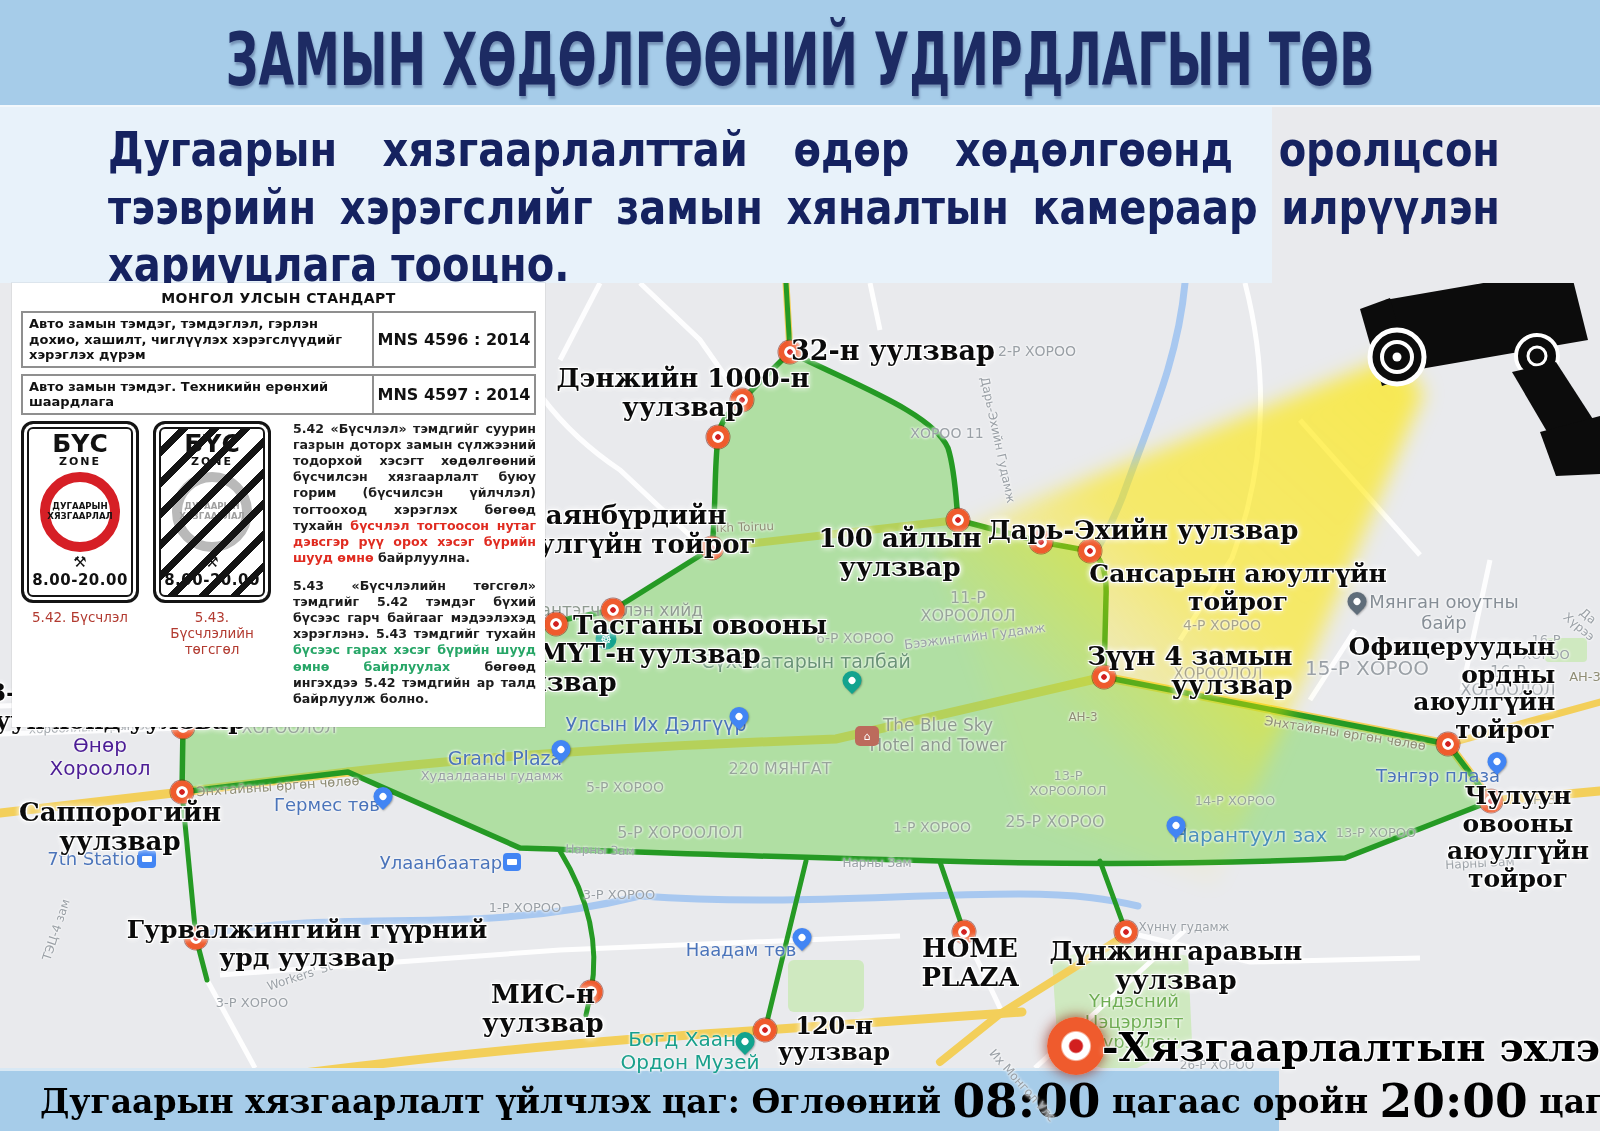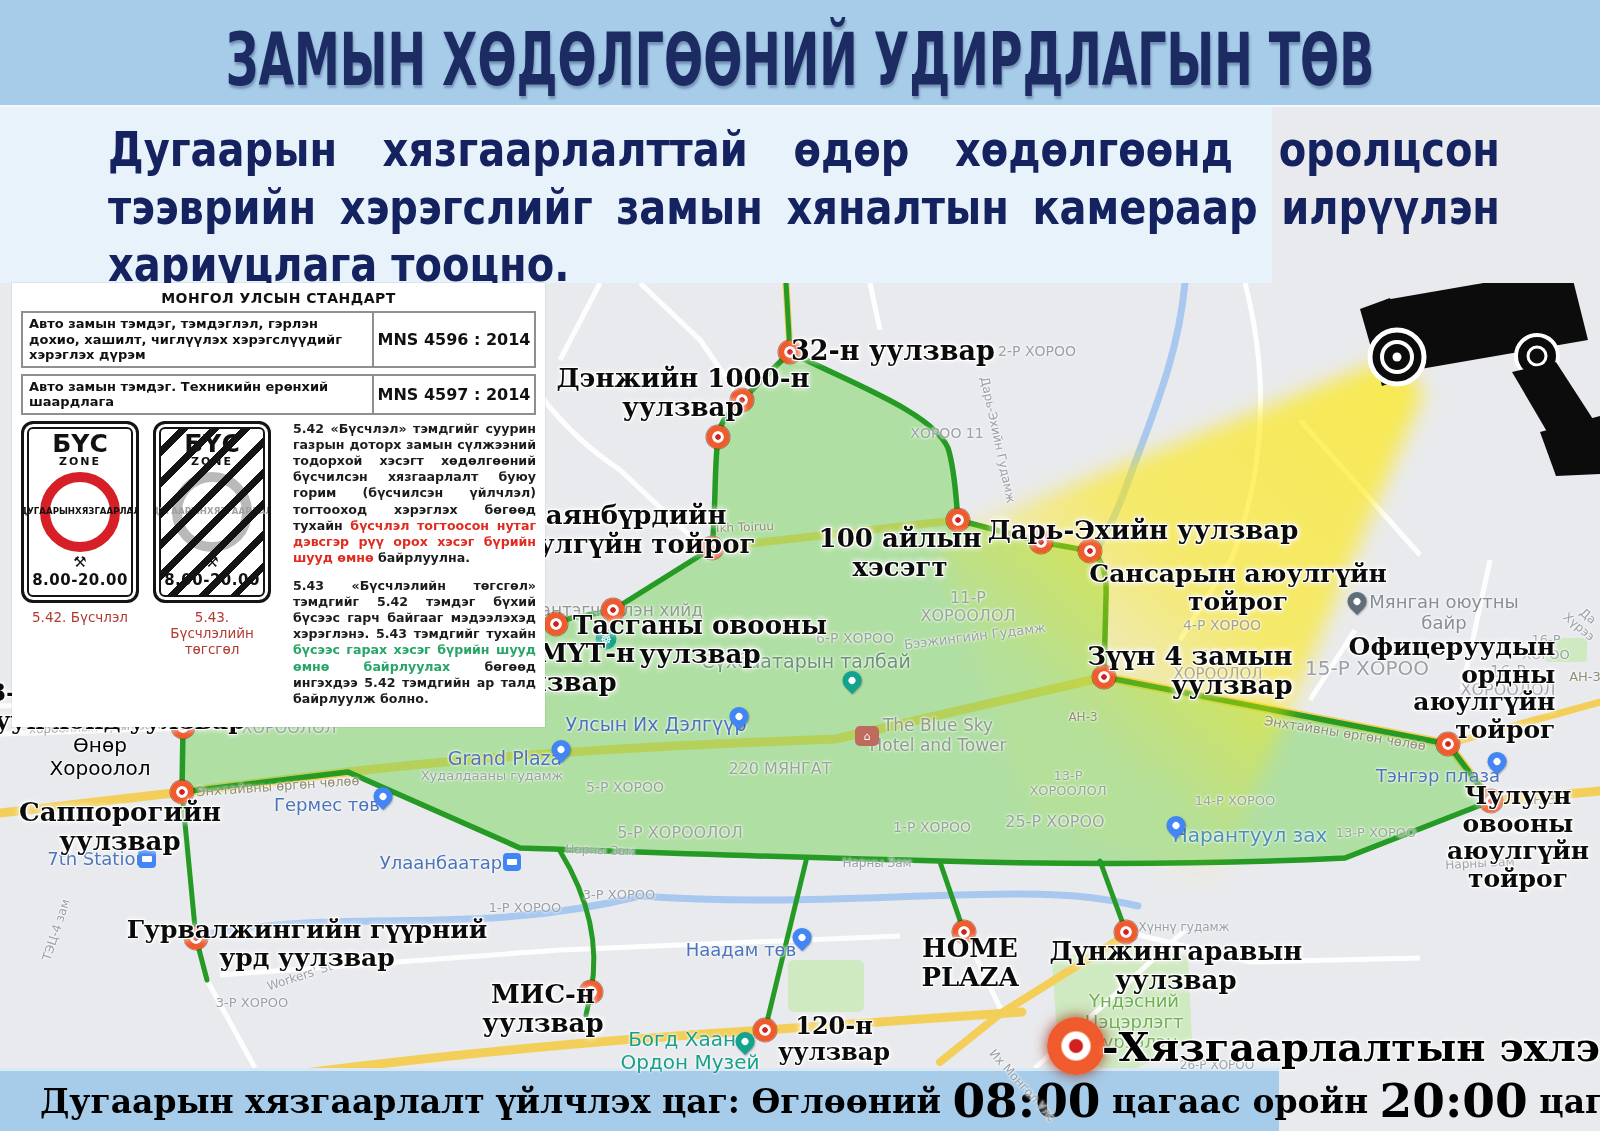--- a/index.html
+++ b/index.html
@@ -62,21 +62,21 @@
     font-size:16px;font-weight:700;color:#111;}
   .sign-area{display:flex;gap:10px;margin-top:4px;}
   .signs-col{width:262px;flex:none;}
   .signs-row{display:flex;gap:14px;}
   .sign{position:relative;width:118px;height:182px;background:#fff;border:3px solid #141414;border-radius:12px;
     box-shadow:inset 0 0 0 3px #fff,inset 0 0 0 5px #141414;box-sizing:border-box;
     display:flex;flex-direction:column;align-items:center;padding-top:7px;overflow:hidden;}
   .s-bus{font-size:25px;font-weight:800;color:#111;line-height:1;}
   .s-zone{font-size:11px;font-weight:700;color:#111;letter-spacing:2px;line-height:1.1;}
   .s-circle{width:80px;height:80px;border:10px solid #d61f26;border-radius:50%;box-sizing:border-box;
-    display:flex;flex-direction:row;align-items:center;justify-content:center;margin-top:4px;
+    display:flex;flex-direction:column;align-items:center;justify-content:center;margin-top:4px;
     font-size:8.6px;font-weight:800;color:#111;line-height:1.15;text-align:center;}
   .s-ham{font-size:15px;line-height:1.1;margin-top:2px;color:#111;font-family:"DejaVu Sans",sans-serif;}
   .s-hours{font-size:15px;font-weight:800;color:#111;letter-spacing:.5px;}
   .sign-end .s-circle{border-color:#b9b9b9;color:#a0a0a0;}
   .stripes{position:absolute;inset:3px;border-radius:8px;z-index:3;
     background:repeating-linear-gradient(135deg,transparent 0 15px,#141414 15px 22px);
     -webkit-mask-image:linear-gradient(#000,#000);}
   .cap-row{display:flex;gap:14px;margin-top:6px;}
   .sign-cap{width:118px;text-align:center;font-size:13.5px;color:#b23a30;}
   .rules-col{flex:1;font-size:12.6px;font-weight:600;color:#1c1c1c;text-align:justify;line-height:1.28;}
@@ -222,21 +222,21 @@
         <div class="place" style="left: 968px; top: 607px; font-size: 16px; color: rgb(152, 165, 155); transform: translate(-50%, -50%) rotate(0deg);">11-Р
 ХОРООЛОЛ</div>
         <div class="place" style="left: 855px; top: 638px; font-size: 14px; color: rgb(152, 165, 155); transform: translate(-50%, -50%) rotate(0deg);">6-Р ХОРОО</div>
         <div class="place" style="left: 1222px; top: 625px; font-size: 14px; color: rgb(168, 164, 140); transform: translate(-50%, -50%) rotate(0deg);">4-Р ХОРОО</div>
         <div class="place" style="left: 1218px; top: 666px; font-size: 15px; color: rgb(168, 164, 140); transform: translate(-50%, -50%) rotate(0deg);">15-Р
 ХОРООЛОЛ</div>
         <div class="place" style="left: 1367px; top: 668px; font-size: 20px; color: rgb(154, 160, 166); transform: translate(-50%, -50%) rotate(0deg);">15-Р ХОРОО</div>
         <div class="place" style="left: 1546px; top: 648px; font-size: 13px; color: rgb(154, 160, 166); transform: translate(-50%, -50%) rotate(0deg);">16-Р ХОРОО</div>
         <div class="place" style="left: 1508px; top: 681px; font-size: 16px; color: rgb(154, 160, 166); transform: translate(-50%, -50%) rotate(0deg);">16-Р
 ХОРООЛОЛ</div>
-        <div class="place" style="left: 100px; top: 757px; font-size: 20px; color: #000000; transform: translate(-50%, -50%) rotate(0deg);">Өнөр
+        <div class="place" style="left: 100px; top: 757px; font-size: 20px; color: #4c1d95; transform: translate(-50%, -50%) rotate(0deg);">Өнөр
 Хороолол</div>
         <div class="place" style="left: 387px; top: 604px; font-size: 14px; color: rgb(154, 160, 166); transform: translate(-50%, -50%) rotate(0deg);">3-Р ХОРООЛОЛ</div>
         <div class="place" style="left: 371px; top: 669px; font-size: 14px; color: rgb(152, 165, 155); transform: translate(-50%, -50%) rotate(0deg);">4-Р ХОРООЛОЛ</div>
         <div class="place" style="left: 289px; top: 719px; font-size: 16px; color: rgb(152, 165, 155); transform: translate(-50%, -50%) rotate(0deg);">10-Р
 ХОРООЛОЛ</div>
         <div class="place" style="left: 625px; top: 787px; font-size: 14px; color: rgb(152, 165, 155); transform: translate(-50%, -50%) rotate(0deg);">5-Р ХОРОО</div>
         <div class="place" style="left: 680px; top: 833px; font-size: 16px; color: rgb(152, 165, 155); transform: translate(-50%, -50%) rotate(0deg);">5-Р ХОРООЛОЛ</div>
         <div class="place" style="left: 932px; top: 827px; font-size: 14px; color: rgb(152, 165, 155); transform: translate(-50%, -50%) rotate(0deg);">1-Р ХОРОО</div>
         <div class="place" style="left: 780px; top: 769px; font-size: 16px; color: rgb(152, 165, 155); transform: translate(-50%, -50%) rotate(0deg);">220 МЯНГАТ</div>
         <div class="place" style="left: 1068px; top: 784px; font-size: 13px; color: rgb(152, 165, 155); transform: translate(-50%, -50%) rotate(0deg);">13-Р
@@ -307,21 +307,21 @@
         <div class="marker" style="left: 591px; top: 992px;"></div>
         <div class="marker" style="left: 765px; top: 1030px;"></div>
         <div class="marker" style="left: 964px; top: 932px;"></div>
         <div class="marker" style="left: 1126px; top: 932px;"></div>
         <div class="ilabel" style="left: 893px; top: 351px; font-size: 27px;">32-н уулзвар</div>
         <div class="ilabel" style="left: 683px; top: 393px; font-size: 26px;">Дэнжийн 1000-н
 уулзвар</div>
         <div class="ilabel" style="left: 625px; top: 530px; font-size: 26px;">Баянбүрдийн
 аюулгүйн тойрог</div>
         <div class="ilabel" style="left: 900px; top: 553px; font-size: 26px;">100 айлын
-хэсэгт</div>
+уулзвар</div>
         <div class="ilabel" style="left: 1143px; top: 530px; font-size: 26px;">Дарь-Эхийн уулзвар</div>
         <div class="ilabel" style="left: 1238px; top: 587px; font-size: 25px;">Сансарын аюулгүйн тойрог</div>
         <div class="ilabel" style="left: 400px; top: 609px; font-size: 26px;">Өргөө кино
 театрын уулзвар</div>
         <div class="ilabel" style="left: 700px; top: 640px; font-size: 26px;">Тасганы овооны
 уулзвар</div>
         <div class="ilabel" style="left: 556px; top: 668px; font-size: 26px;">ЭХЭМҮТ-н
 уулзвар</div>
         <div class="ilabel" style="left: 297px; top: 673px; font-size: 26px;">3,4-р хорооллын
 эцсийн уулзвар</div>

